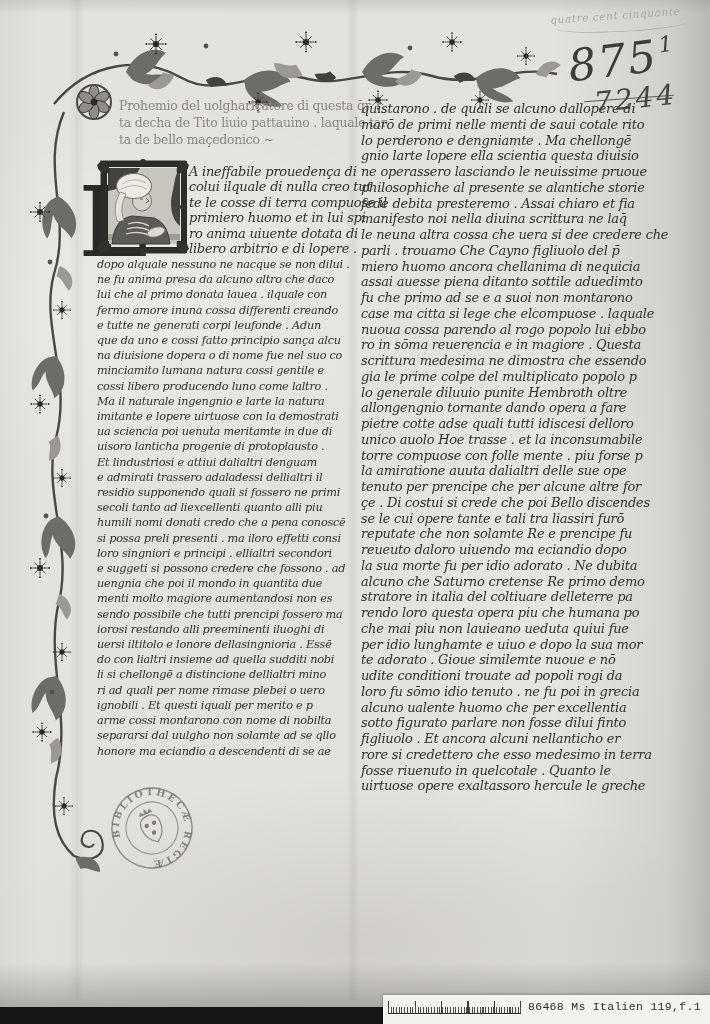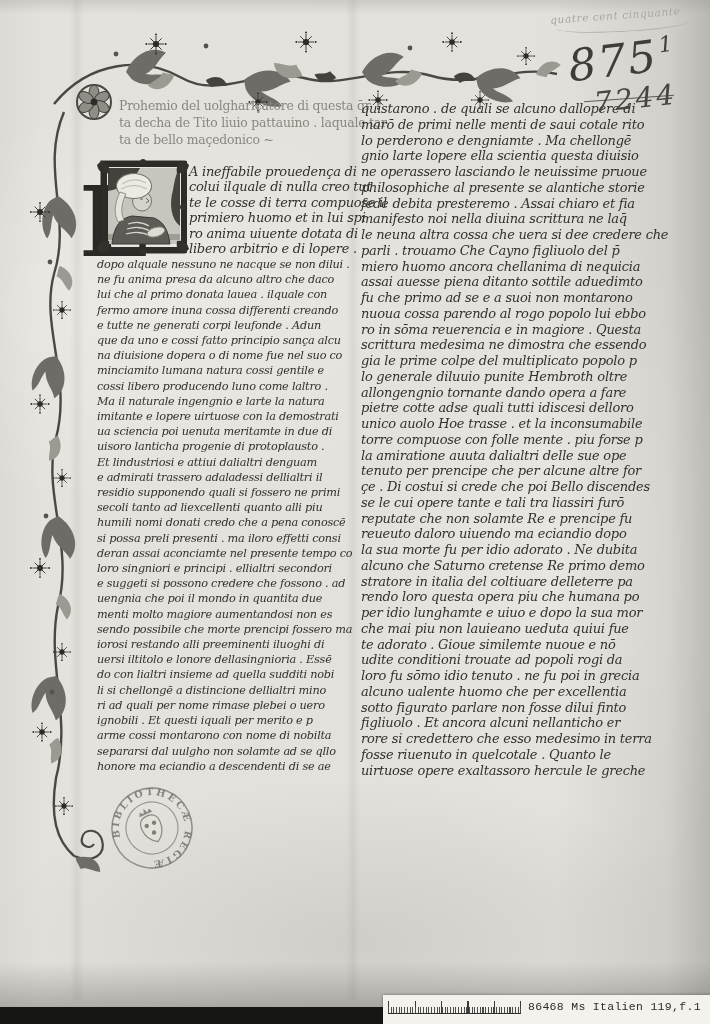--- a/index.html
+++ b/index.html
@@ -229,26 +229,25 @@
       <div class="line">Ma il naturale ingengnio e larte la natura</div>
       <div class="line">imitante e lopere uirtuose con la demostrati</div>
       <div class="line">ua sciencia poi uenuta meritamte in due di</div>
       <div class="line">uisoro lanticha progenie di protoplausto .</div>
       <div class="line">Et lindustriosi e attiui dalialtri denguam</div>
       <div class="line">e admirati trassero adaladessi dellialtri il</div>
       <div class="line">residio supponendo quali si fossero ne primi</div>
       <div class="line">secoli tanto ad liexcellenti quanto alli piu</div>
       <div class="line">humili nomi donati credo che a pena conoscē</div>
       <div class="line">si possa preli presenti . ma iloro effetti consi</div>
-      <div class="line">deran assai aconciamte nel presente tempo co</div>
       <div class="line">loro singniori e principi . ellialtri secondori</div>
       <div class="line">e suggeti si possono credere che fossono . ad</div>
       <div class="line">uengnia che poi il mondo in quantita due</div>
       <div class="line">menti molto magiore aumentandosi non es</div>
-      <div class="line">sendo possibile che morte prencipi fossero ma</div>
+      <div class="line">sendo possibile che tutti prencipi fossero ma</div>
       <div class="line">iorosi restando alli preeminenti iluoghi di</div>
       <div class="line">uersi iltitolo e lonore dellasingnioria . Essē</div>
       <div class="line">do con lialtri insieme ad quella sudditi nobi</div>
       <div class="line">li si chellongē a distincione dellialtri mino</div>
       <div class="line">ri ad quali per nome rimase plebei o uero</div>
       <div class="line">ignobili . Et questi iquali per merito e p</div>
       <div class="line">arme cossi montarono con nome di nobilta</div>
       <div class="line">separarsi dal uulgho non solamte ad se qllo</div>
       <div class="line">honore ma eciandio a descendenti di se ae</div>
     </div>
@@ -259,41 +258,42 @@
       <div class="line">gnio larte lopere ella scientia questa diuisio</div>
       <div class="line">ne operassero lasciando le neuissime pruoue</div>
       <div class="line">philosophiche al presente se alantiche storie</div>
       <div class="line">fede debita presteremo . Assai chiaro et fia</div>
       <div class="line">manifesto noi nella diuina scrittura ne laq̄</div>
       <div class="line">le neuna altra cossa che uera si dee credere che</div>
       <div class="line">parli . trouamo Che Cayno figliuolo del p̄</div>
       <div class="line">miero huomo ancora chellanima di nequicia</div>
       <div class="line">assai auesse piena ditanto sottile aduedimto</div>
       <div class="line">fu che primo ad se e a suoi non montarono</div>
+      <div class="line">case ma citta si lege che elcompuose . laquale</div>
       <div class="line">nuoua cossa parendo al rogo popolo lui ebbo</div>
       <div class="line">ro in sōma reuerencia e in magiore . Questa</div>
       <div class="line">scrittura medesima ne dimostra che essendo</div>
       <div class="line">gia le prime colpe del multiplicato popolo p</div>
       <div class="line">lo generale diluuio punite Hembroth oltre</div>
       <div class="line">allongengnio tornante dando opera a fare</div>
       <div class="line">pietre cotte adse quali tutti idiscesi delloro</div>
       <div class="line">unico auolo Hoe trasse . et la inconsumabile</div>
       <div class="line">torre compuose con folle mente . piu forse p</div>
       <div class="line">la amiratione auuta dalialtri delle sue ope</div>
       <div class="line">tenuto per prencipe che per alcune altre for</div>
       <div class="line">çe . Di costui si crede che poi Bello discendes</div>
       <div class="line">se le cui opere tante e tali tra liassiri furō</div>
       <div class="line">reputate che non solamte Re e prencipe fu</div>
       <div class="line">reueuto daloro uiuendo ma eciandio dopo</div>
       <div class="line">la sua morte fu per idio adorato . Ne dubita</div>
       <div class="line">alcuno che Saturno cretense Re primo demo</div>
       <div class="line">stratore in italia del coltiuare delleterre pa</div>
       <div class="line">rendo loro questa opera piu che humana po</div>
+      <div class="line">che mai piu non lauieano ueduta quiui fue</div>
       <div class="line">per idio lunghamte e uiuo e dopo la sua mor</div>
-      <div class="line">che mai piu non lauieano ueduta quiui fue</div>
       <div class="line">te adorato . Gioue similemte nuoue e nō</div>
       <div class="line">udite conditioni trouate ad popoli rogi da</div>
       <div class="line">loro fu sōmo idio tenuto . ne fu poi in grecia</div>
       <div class="line">alcuno ualente huomo che per excellentia</div>
       <div class="line">sotto figurato parlare non fosse dilui finto</div>
       <div class="line">figliuolo . Et ancora alcuni nellanticho er</div>
       <div class="line">rore si credettero che esso medesimo in terra</div>
       <div class="line">fosse riuenuto in quelcotale . Quanto le</div>
       <div class="line">uirtuose opere exaltassoro hercule le greche</div>
     </div>

